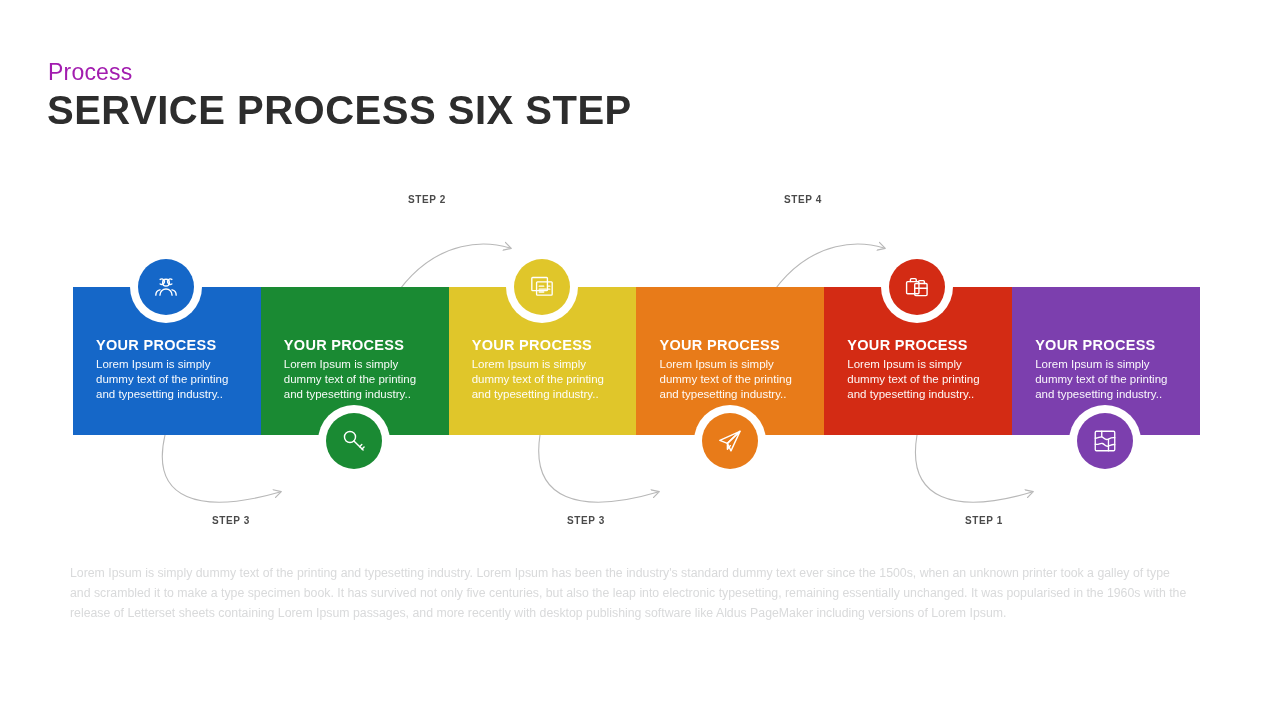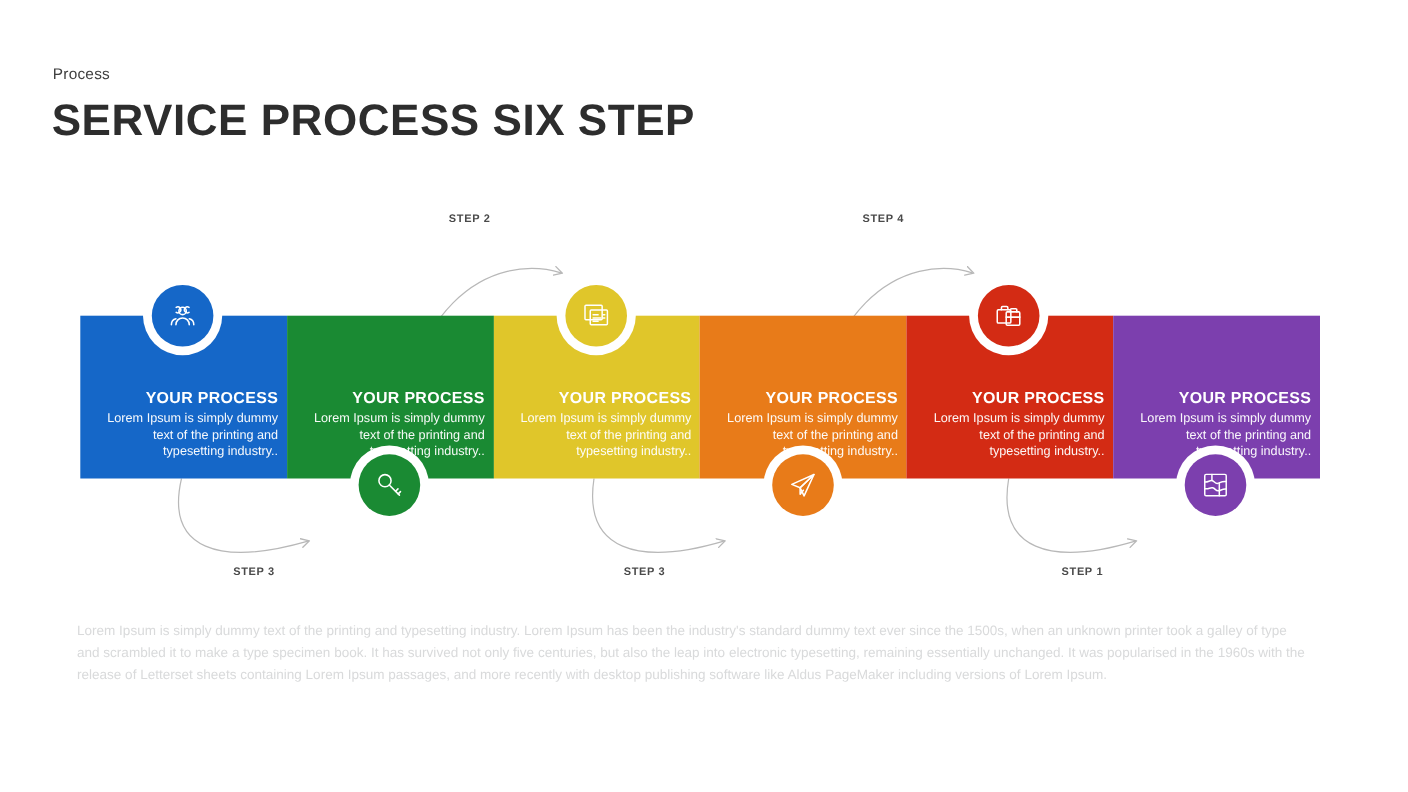--- a/index.html
+++ b/index.html
@@ -17,22 +17,22 @@
   .slide {
     position: absolute;
     inset: 0;
   }
 
   
   .eyebrow {
     position: absolute;
     left: 48px;
     top: 59px;
-    font-size: 14px;
-    color: #404040;
+    font-size: 23px;
+    color: #a21caf;
     letter-spacing: 0.2px;
   }
   .title {
     position: absolute;
     left: 47px;
     top: 88px;
     font-size: 40px;
     font-weight: bold;
     color: #2d2d2d;
     letter-spacing: 0.5px;
@@ -57,23 +57,23 @@
   }
   .bar {
     flex: 1 1 0;
     position: relative;
     box-sizing: border-box;
   }
   .bar-inner {
     position: absolute;
     left: 0;
     right: 0;
-    top: 67px;
-    text-align: right;
-    padding: 0 8px;
+    top: 50px;
+    text-align: left;
+    padding: 0 23px;
     box-sizing: border-box;
   }
   .bar-title {
     color: #ffffff;
     font-size: 14.5px;
     font-weight: bold;
     letter-spacing: 0.3px;
     margin-bottom: 4px;
   }
   .bar-desc {

